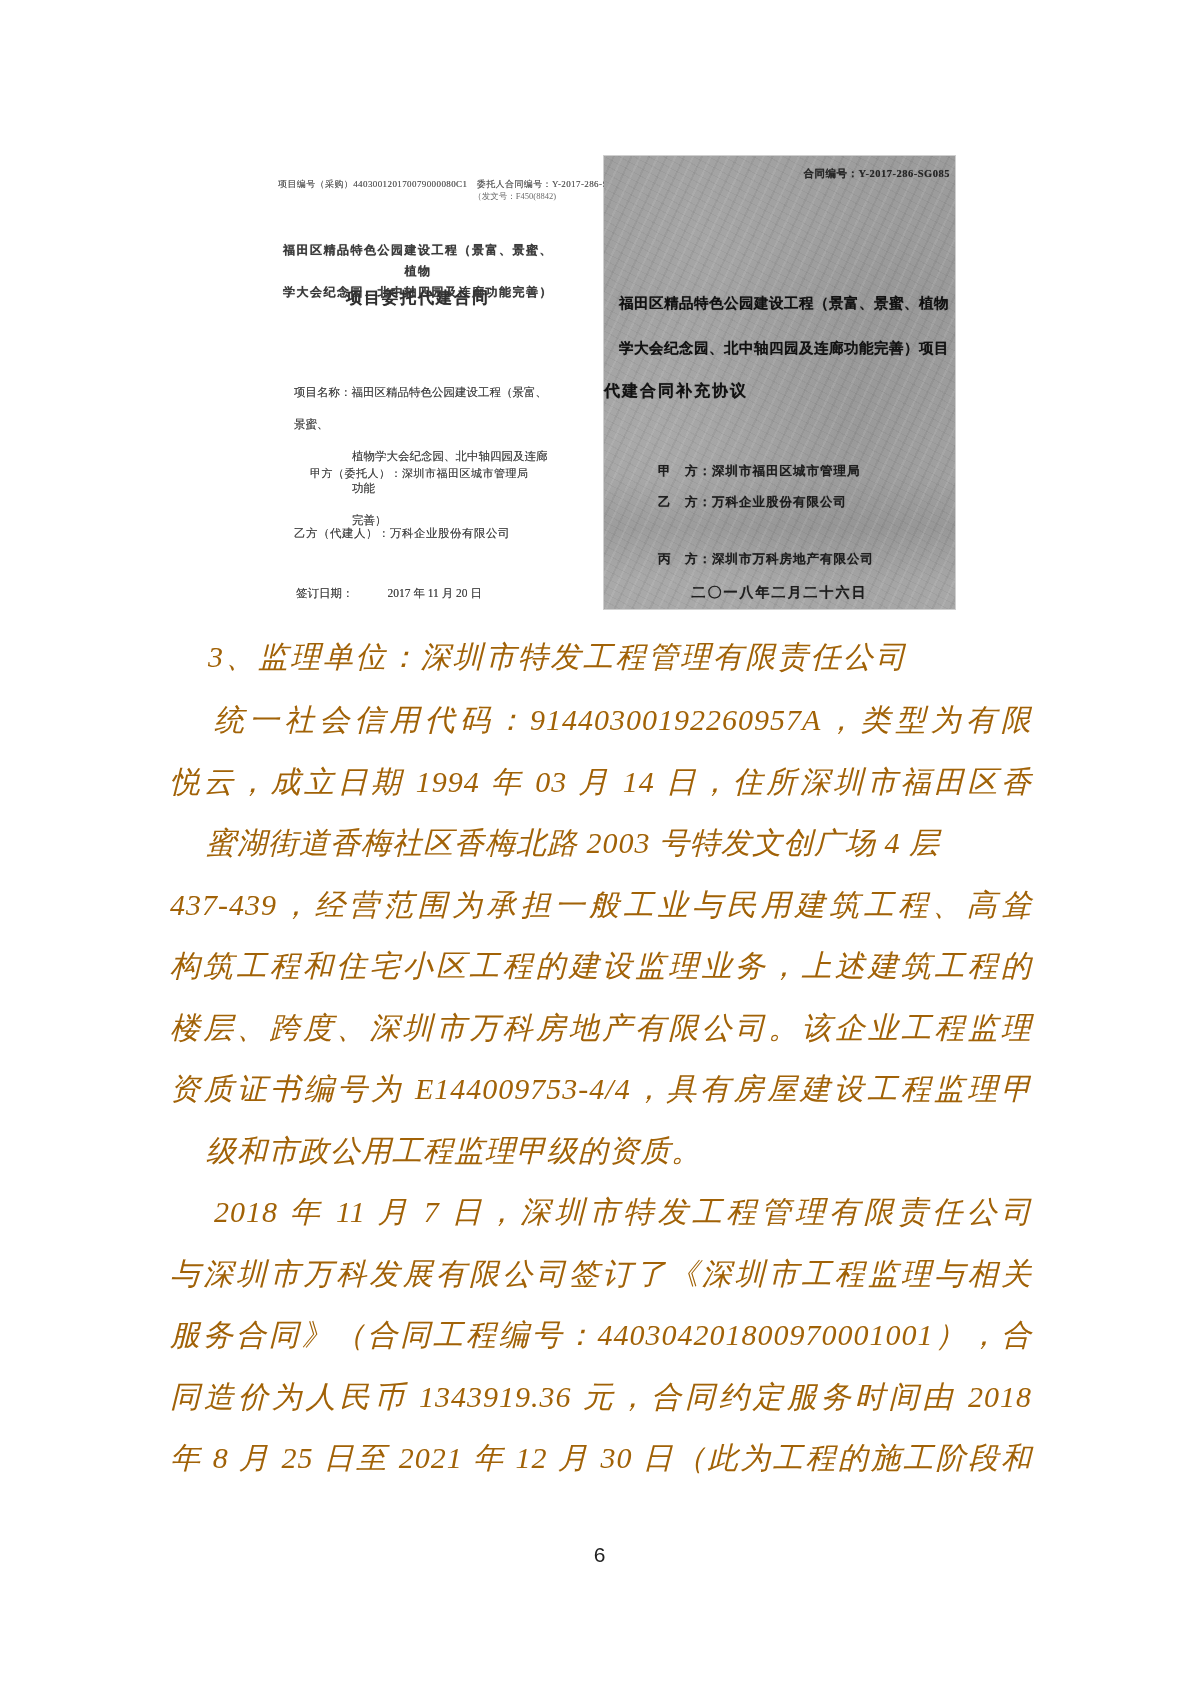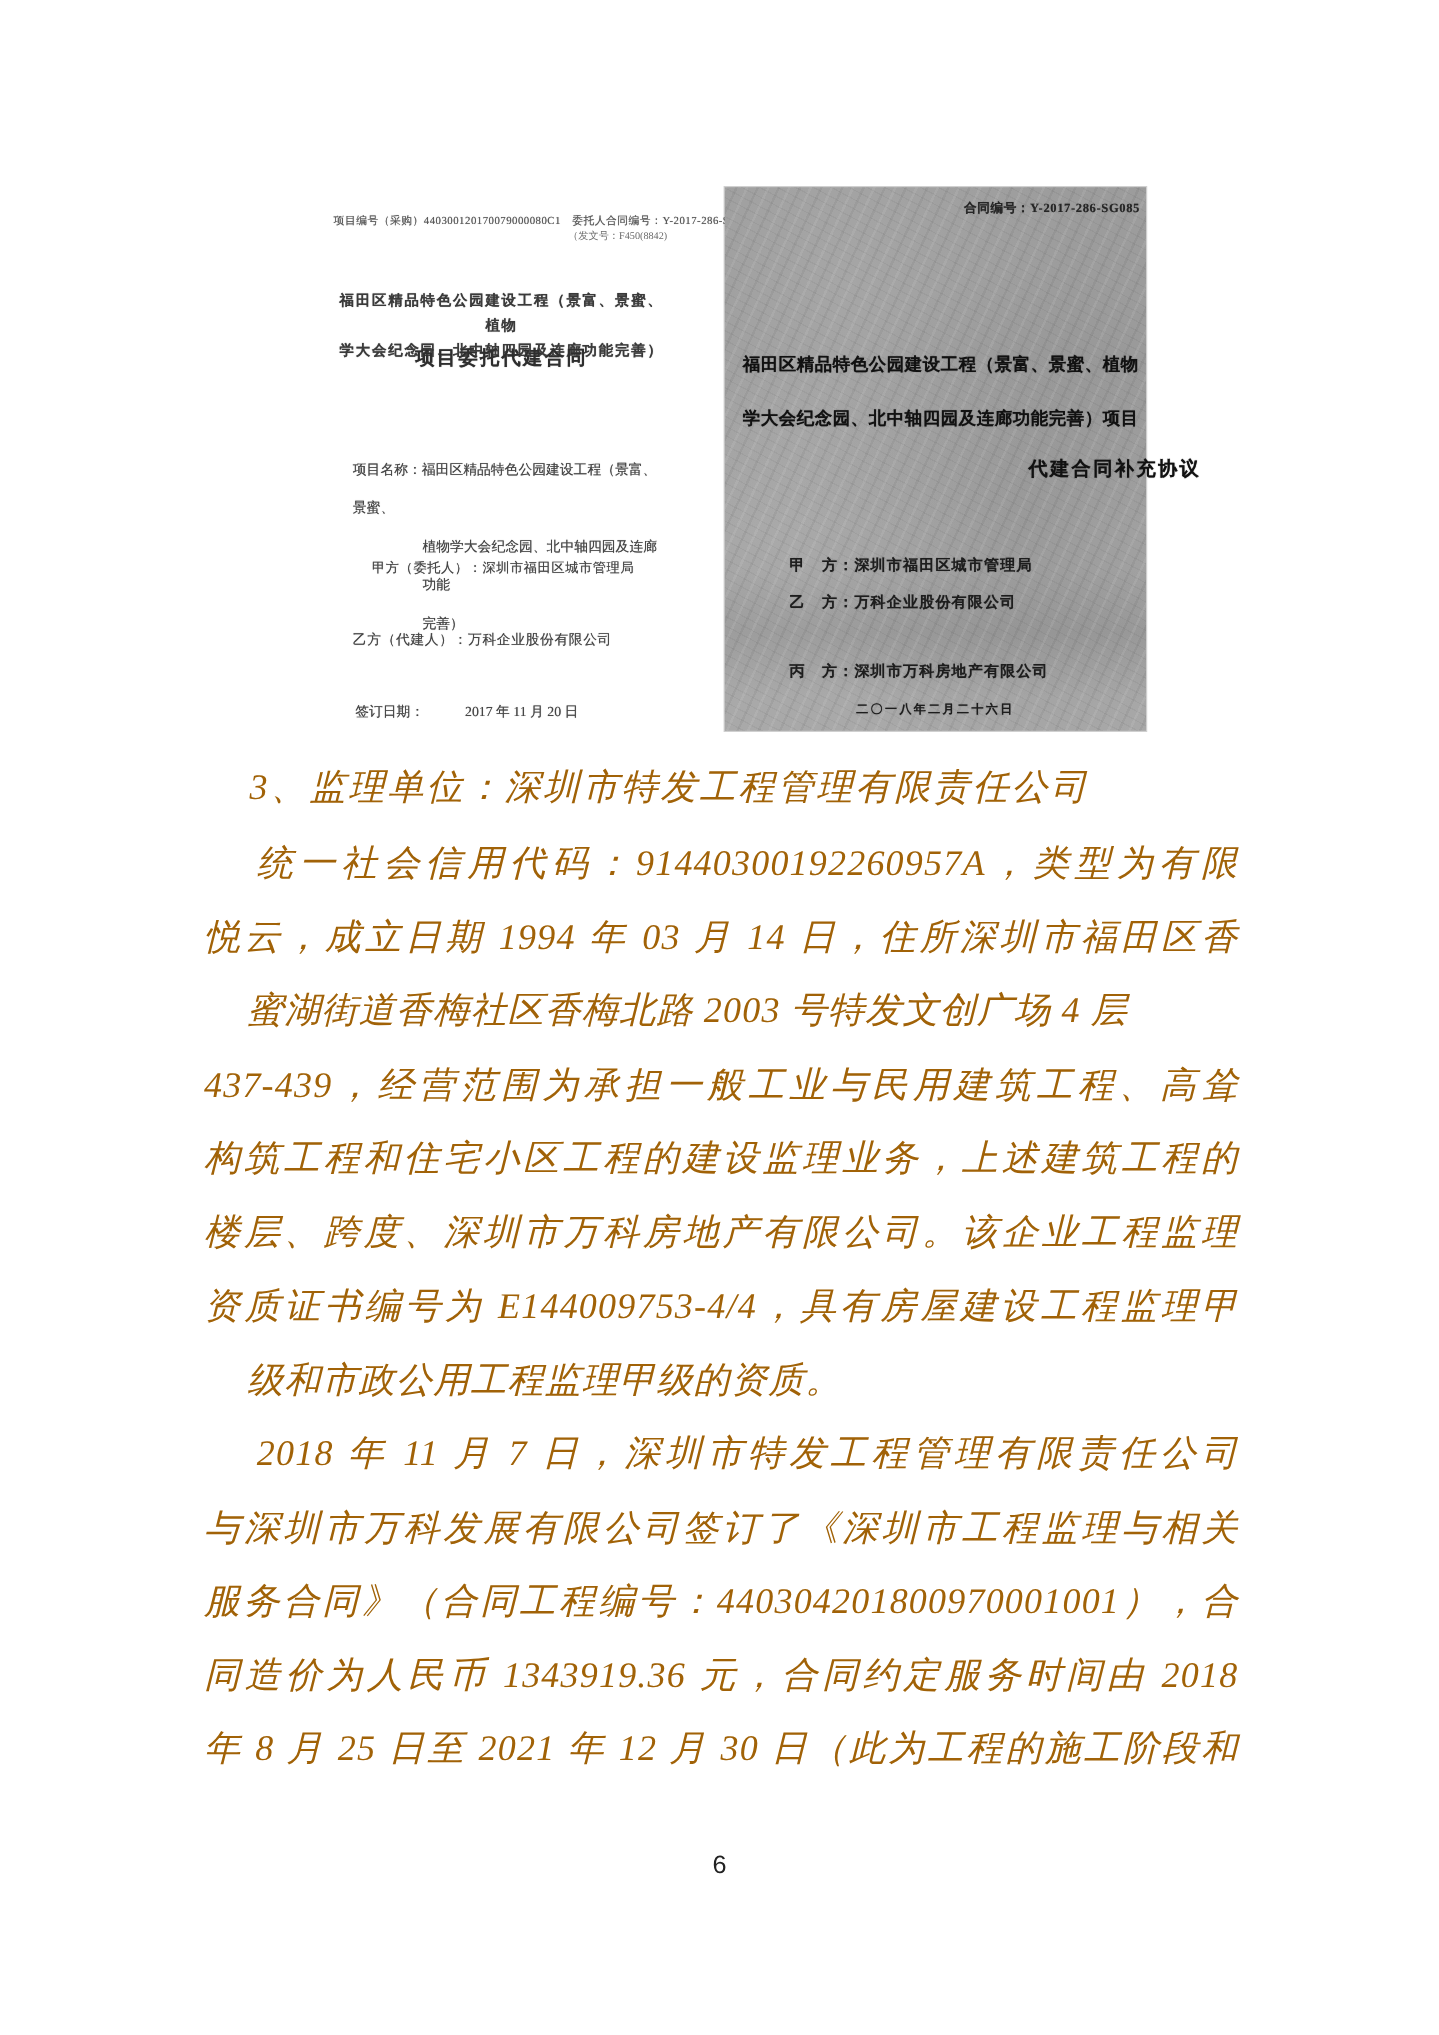--- a/index.html
+++ b/index.html
@@ -75,32 +75,32 @@
     position:absolute;left:15px;width:321px;
     font-size:14.5px;font-weight:bold;letter-spacing:.5px;color:#111;
     text-align:justify;text-align-last:justify;
     text-shadow:0 0 .8px #444;white-space:nowrap;
   }
   .scan-right .t1{top:138px;}
   .scan-right .t2{top:183px;}
   .scan-right .t3{
     position:absolute;left:0;top:225px;width:397px;
     font-size:16px;font-weight:bold;letter-spacing:2px;
-    text-align:right;color:#111;text-shadow:0 0 .8px #444;
+    text-align:left;color:#111;text-shadow:0 0 .8px #444;
   }
   .scan-right .pa,.scan-right .pb,.scan-right .pc{
     position:absolute;left:54px;font-size:12.5px;font-weight:bold;
     letter-spacing:1px;color:#1d1d1d;text-shadow:0 0 .7px #555;white-space:nowrap;
   }
   .scan-right .pa{top:307px;}
   .scan-right .pb{top:338px;}
   .scan-right .pc{top:372px;margin-top:23px;}
   .scan-right .sdate{
     position:absolute;left:0;top:428px;width:351px;text-align:center;
-    font-size:10px;font-weight:bold;letter-spacing:2px;color:#1d1d1d;
+    font-size:14px;font-weight:bold;letter-spacing:2px;color:#1d1d1d;
     text-shadow:0 0 .7px #555;
   }
 
   
   .body-text{
     position:absolute;left:170px;top:625px;width:862px;
     font-size:30px;color:#a16207;font-style:italic;
   }
   .body-text .heading{
     padding-left:38px;

